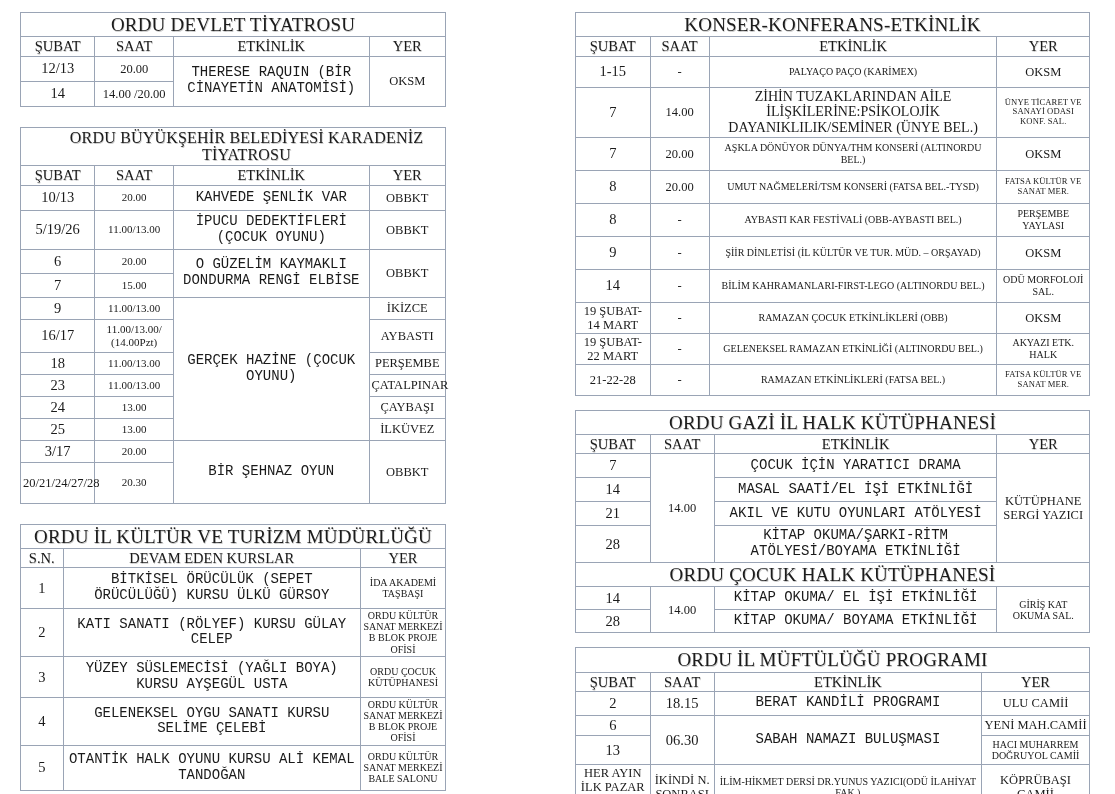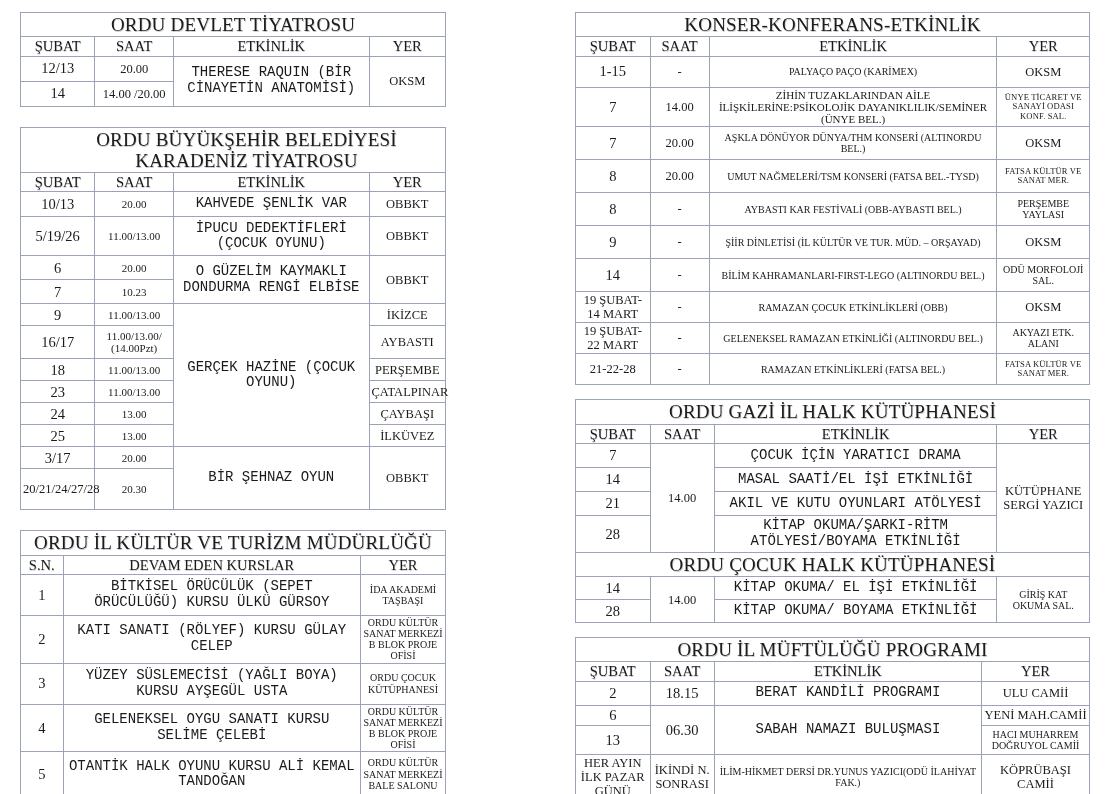--- a/index.html
+++ b/index.html
@@ -37,34 +37,34 @@
   }
   .title-cell{
     font-family:"Liberation Serif", serif;
     font-weight:bold;
     font-size:19px;
     letter-spacing:0.2px;
     padding:3px 2px 4px 2px;
     color:#1c1c1c;
     text-shadow:0.7px 0.7px 0px #c9c9c9;
   }
-  .title-cell.smallcap{font-size:19px;padding-left:29px;}
+  .title-cell.smallcap{font-size:16px;padding-left:29px;}
   .hdr td{
     font-weight:bold;
     font-size:14.5px;
     padding:3px 2px;
     text-shadow:0.5px 0.5px 0px #cfcfcf;
   }
   .d{ font-weight:bold; font-size:14.5px; }
   .d-sm{ font-weight:bold; font-size:12.5px; }
   .t{ font-weight:bold; font-size:12.5px; }
   .t-sm{ font-weight:bold; font-size:11px; }
   .ev{ font-size:14px;font-family:Liberation Mono, monospace; }
   .ev-sm{ font-size:10px; }
-  .ev-xs{ font-size:11px; }
+  .ev-xs{ font-size:14px; }
   .yer{ font-size:12.5px; }
   .yer-sm{ font-size:10px; line-height:1.15; }
   .yer-xs{ font-size:8.6px; line-height:1.2; letter-spacing:0.1px; }
   .gap{ height:20px; }
   .gap-sm{ height:14px; }
 </style>
 </head>
 <body>
 
 <div class="page">
@@ -133,21 +133,21 @@
         <td class="yer">OBBKT</td>
       </tr>
       <tr>
         <td class="d" style="height:21px">6</td>
         <td class="t-sm">20.00</td>
         <td class="ev" rowspan="2">O GÜZELİM KAYMAKLI DONDURMA RENGİ ELBİSE</td>
         <td class="yer" rowspan="2">OBBKT</td>
       </tr>
       <tr>
         <td class="d" style="height:21px">7</td>
-        <td class="t-sm">10.23</td>
+        <td class="t-sm">15.00</td>
       </tr>
 
       <tr>
         <td class="d" style="height:19px">9</td>
         <td class="t-sm">11.00/13.00</td>
         <td class="ev" rowspan="6">GERÇEK HAZİNE (ÇOCUK OYUNU)</td>
         <td class="yer">İKİZCE</td>
       </tr>
       <tr>
         <td class="d" style="height:30px">16/17</td>
@@ -299,21 +299,21 @@
       <tr>
         <td class="d-sm" style="height:28px">19 ŞUBAT-14 MART</td>
         <td class="t">-</td>
         <td class="ev-sm">RAMAZAN ÇOCUK ETKİNLİKLERİ (OBB)</td>
         <td class="yer">OKSM</td>
       </tr>
       <tr>
         <td class="d-sm" style="height:28px">19 ŞUBAT-22 MART</td>
         <td class="t">-</td>
         <td class="ev-sm">GELENEKSEL RAMAZAN ETKİNLİĞİ (ALTINORDU BEL.)</td>
-        <td class="yer-sm">AKYAZI ETK. ALANI</td>
+        <td class="yer-sm">AKYAZI ETK. HALK</td>
       </tr>
       <tr>
         <td class="d-sm" style="height:28px">21-22-28</td>
         <td class="t">-</td>
         <td class="ev-sm">RAMAZAN ETKİNLİKLERİ (FATSA BEL.)</td>
         <td class="yer-xs">FATSA KÜLTÜR VE SANAT MER.</td>
       </tr>
     </tbody>
       </table>
 

